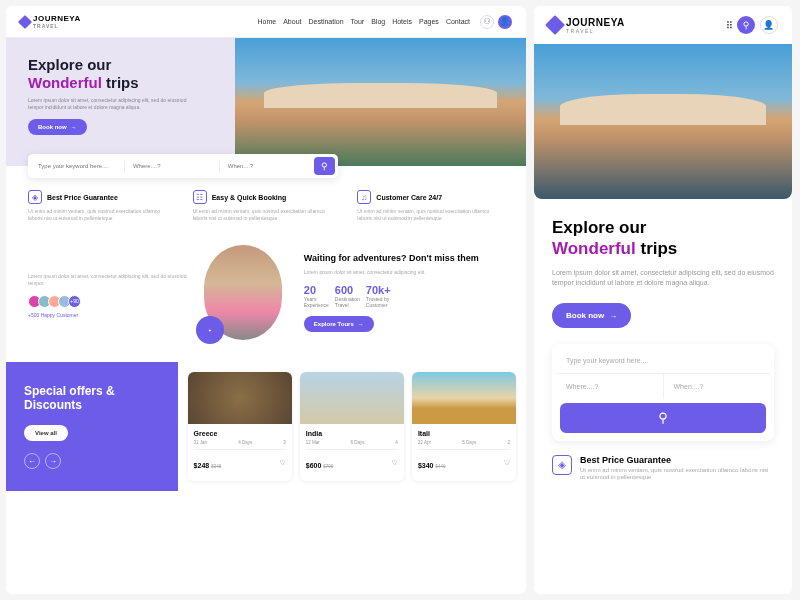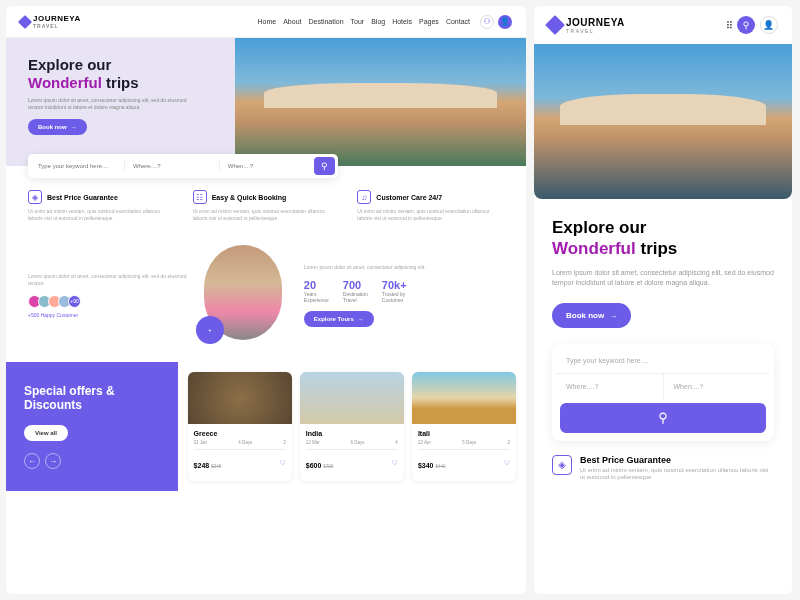--- a/index.html
+++ b/index.html
@@ -40,21 +40,21 @@
 .planner-desc{font-size:5px;color:#aaa;margin-top:5px;line-height:1.4}
 .avatars{display:flex;margin-top:8px}
 .av{width:13px;height:13px;border-radius:50%;border:1px solid #fff;margin-left:-3px}
 .av:nth-child(1){background:#d4a;margin-left:0}.av:nth-child(2){background:#8bc}.av:nth-child(3){background:#fa9}.av:nth-child(4){background:#9bd}.av:nth-child(5){background:#6c5ce7;color:#fff;font-size:5px;display:flex;align-items:center;justify-content:center}
 .happy{font-size:5px;color:#6c5ce7;margin-top:4px}
 .planner-img{width:78px;height:95px;border-radius:50%/45%;background:linear-gradient(180deg,#c49a7a,#d4b896 40%,#e8a 70%,#888);position:relative;flex-shrink:0}
 .badge-circle{position:absolute;bottom:-4px;left:-8px;width:28px;height:28px;border-radius:50%;background:#6c5ce7;color:#fff;font-size:4px;display:flex;align-items:center;justify-content:center}
 .planner-right{flex:1;padding-left:8px}
 .planner-right h3{font-size:9px;font-weight:800;line-height:1.2}
 .planner-right .desc{font-size:5px;color:#aaa;margin-top:5px;line-height:1.4}
-.stats{display:flex;gap:14px;margin-top:8px}
+.stats{display:flex;gap:6px;margin-top:8px}
 .stat-n{font-size:11px;font-weight:800;color:#6c5ce7}
 .stat-l{font-size:5px;color:#888;line-height:1.2}
 .offers{display:flex;margin-top:12px}
 .offers-left{width:33%;background:#6c5ce7;color:#fff;padding:22px 18px}
 .offers-left h2{font-size:12px;font-weight:800;line-height:1.2}
 .btn-white{display:inline-flex;align-items:center;background:#fff;color:#333;padding:5px 11px;border-radius:12px;font-size:6px;font-weight:600;margin-top:12px}
 .nav-arrows{display:flex;gap:5px;margin-top:12px}
 .arrow{width:16px;height:16px;border-radius:50%;border:1px solid rgba(255,255,255,.5);display:flex;align-items:center;justify-content:center;font-size:8px}
 .cards{display:flex;gap:8px;padding:10px 10px;flex:1;background:#fff}
 .card{flex:1;background:#fff;border-radius:6px;overflow:hidden;box-shadow:0 1px 4px rgba(0,0,0,.08)}
@@ -177,28 +177,29 @@
           <div class="av"></div>
           <div class="av"></div>
           <div class="av">+90</div>
       </div>
       <div class="happy">+500 Happy Customer</div>
     </div>
     <div class="planner-img">
         <div class="badge-circle">✦</div>
       </div>
     <div class="planner-right">
+      <h3>Waiting for adventures? Don't miss them</h3>
       <div class="desc">Lorem ipsum dolor sit amet, consectetur adipiscing elit.</div>
       <div class="stats">
         <div>
             <div class="stat-n">20</div>
             <div class="stat-l"><span>Years</span><br><span>Experience</span></div>
           </div>
         <div>
-            <div class="stat-n">700</div>
+            <div class="stat-n">600</div>
             <div class="stat-l"><span>Destination</span><br><span>Travel</span></div>
           </div>
         <div>
             <div class="stat-n">70k+</div>
             <div class="stat-l"><span>Trusted by</span><br><span>Customer</span></div>
           </div>
       </div>
       <div class="btn"><span>Explore Tours</span> →</div>
     </div>
   </div>

